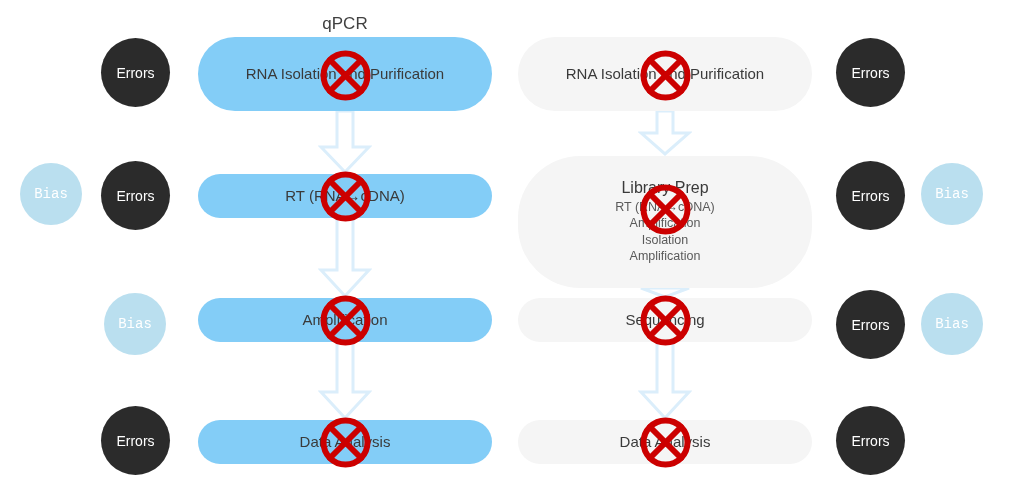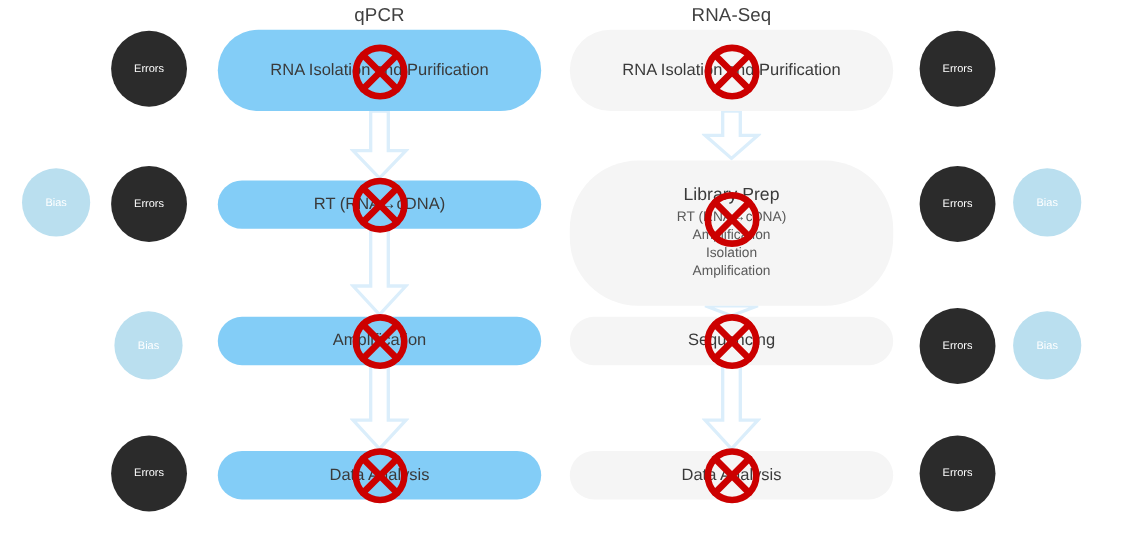--- a/index.html
+++ b/index.html
@@ -5,21 +5,21 @@
 <style>
   html,body{margin:0;padding:0;}
   body{
     width:1024px;height:487px;
     background:#ffffff;
     font-family:"Liberation Sans", sans-serif;
     overflow:hidden;
     position:relative;
     color:#3c3c3c;
   }
-  #stage{position:absolute;left:0;top:0;width:1024px;height:372px;}
+  #stage{position:absolute;left:0;top:10px;width:1024px;height:372px;}
 
   
   .col-title{
     position:absolute;
     font-size:17px;
     color:#404040;
     text-align:center;
     white-space:nowrap;
     letter-spacing:.1px;
   }
@@ -49,42 +49,41 @@
     color:#5a5a5a;
     white-space:nowrap;
     line-height:1.32;
   }
 
   
   .circ{
     position:absolute;
     border-radius:50%;
     display:flex;align-items:center;justify-content:center;
-    font-size:10px;
+    font-size:14px;
     color:#ffffff;
     user-select:none;
   }
   .circ.dark{ background:#2b2b2b; }
-  .circ.pale{ background:#badfef; }
+  .circ.pale{ background:#badfef;font-family:Liberation Mono, monospace; }
 
   
   .arrow{ position:absolute; }
   .arrow svg{ display:block; }
 
   
   .nobadge{ position:absolute; }
   .nobadge svg{ display:block; }
 </style>
 </head>
 <body>
 
 <div id="stage">
 
   <div class="col-title" style="left:195px;top:4px;width:300px;">qPCR</div>
-  <div class="col-title" style="left:515px;top:4px;width:300px;">RNA-Seq</div>
 
   <div class="pbox blue" style="left:198px;top:27px;width:294px;height:74px;">
     <div class="ptitle">RNA Isolation and Purification</div>
   </div>
 
   <div class="pbox blue" style="left:198px;top:164px;width:294px;height:44px;border-radius:24px;">
     <div class="ptitle">RT (RNA→cDNA)</div>
   </div>
 
   <div class="pbox blue" style="left:198px;top:288px;width:294px;height:44px;border-radius:24px;">

